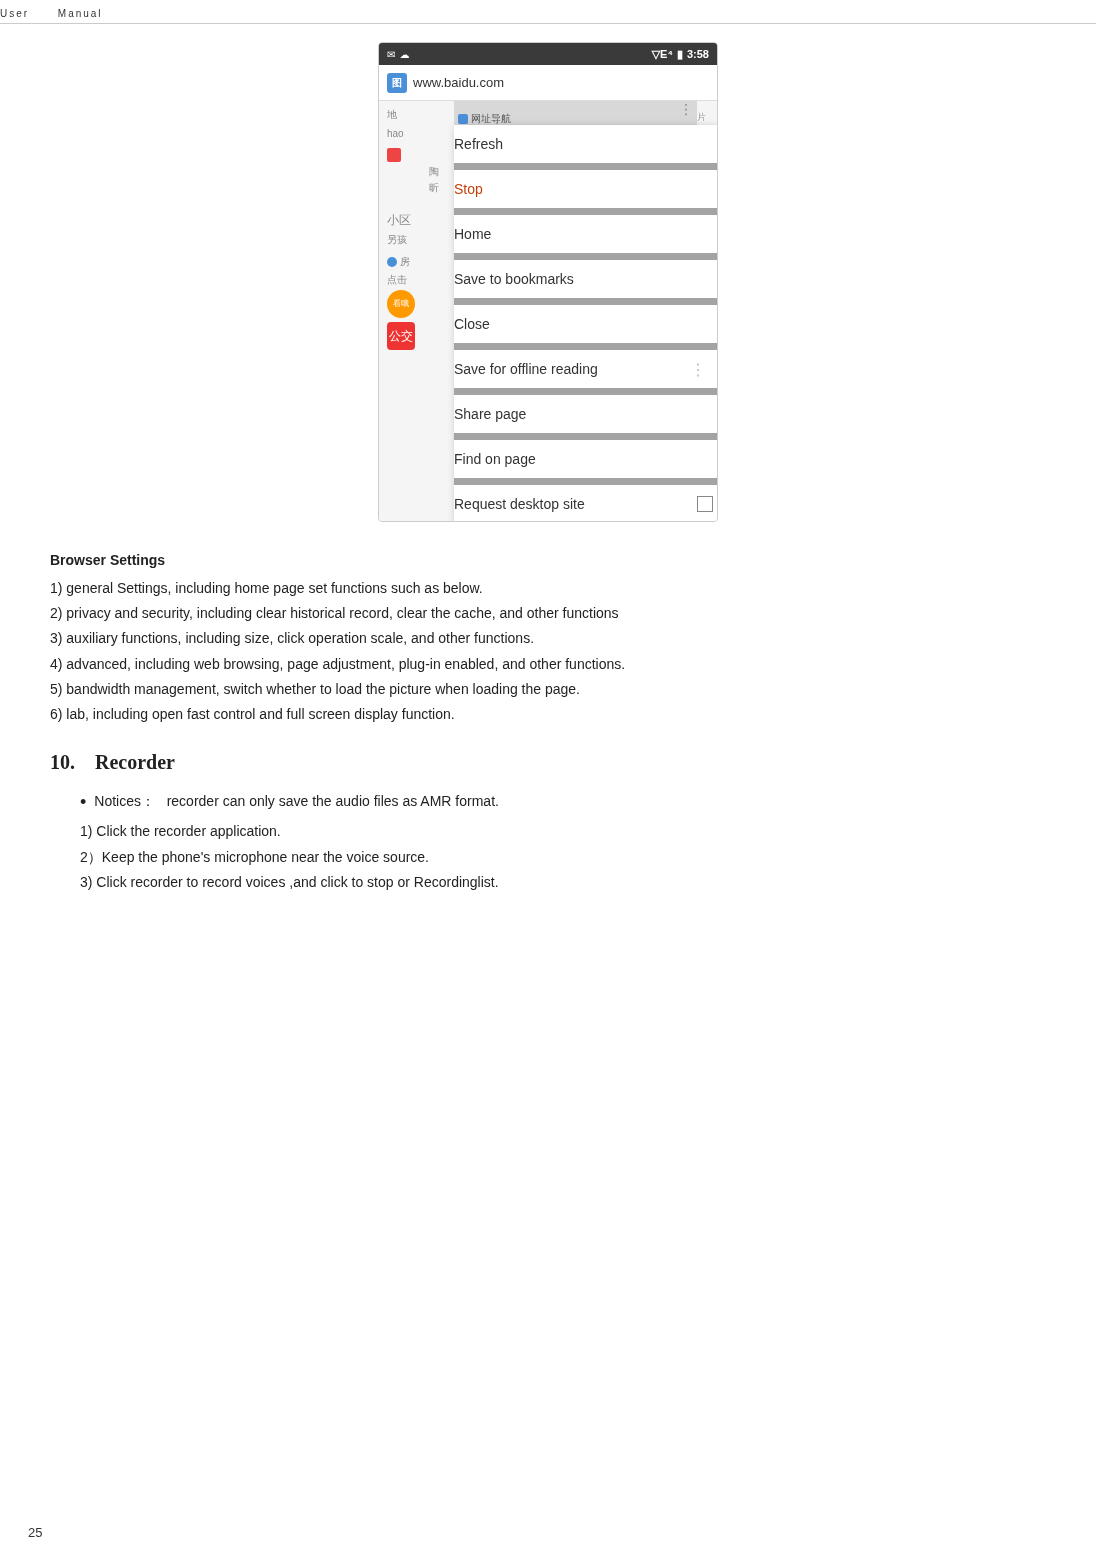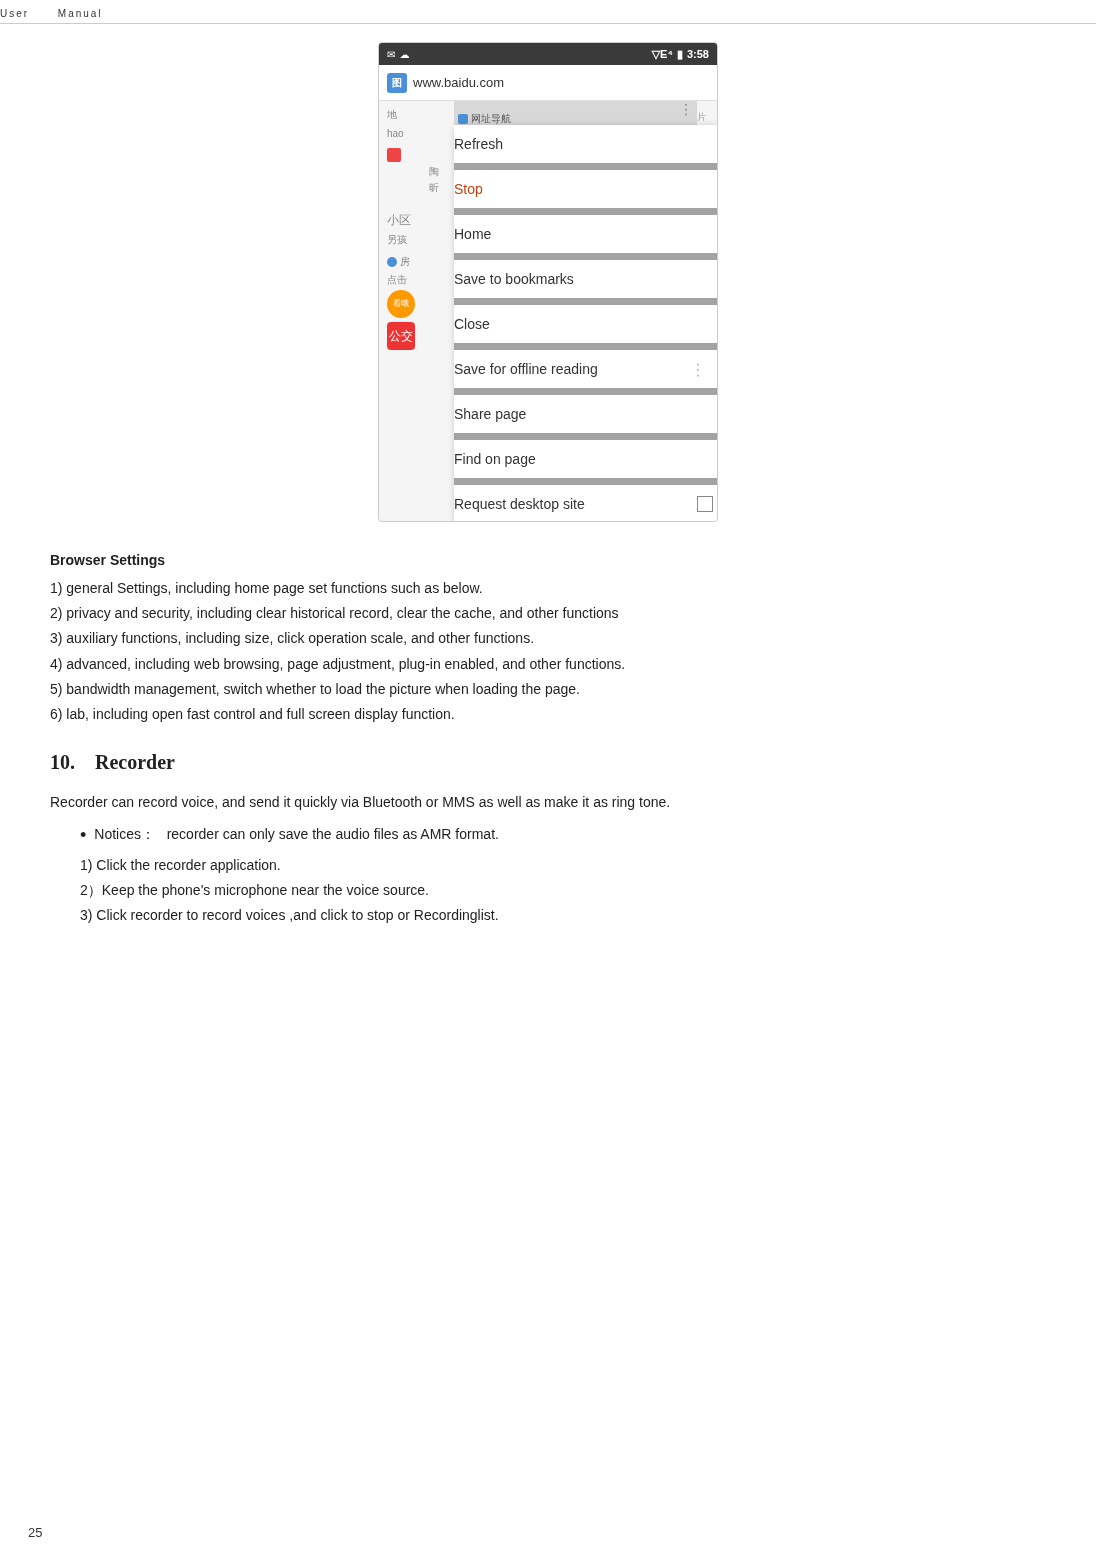--- a/index.html
+++ b/index.html
@@ -321,21 +321,20 @@
     <li>5) bandwidth management, switch whether to load the picture when loading the page.</li>
     <li>6) lab, including open fast control and full screen display function.</li>
   </ul>
 
   <div class="section-heading">
     <span>10.</span>
     &nbsp;&nbsp;
     <span>Recorder</span>
   </div>
 
-  <p class="recorder-desc">Recorder can record voice, and send it quickly via Bluetooth or MMS as well as make it as ring tone.</p>
 
   <div class="notices-item">
     <span class="bullet">•</span>
     <span>
       <span>Notices：</span>
       &nbsp;
       <span>recorder can only save the audio files as AMR format.</span>
     </span>
   </div>
 

